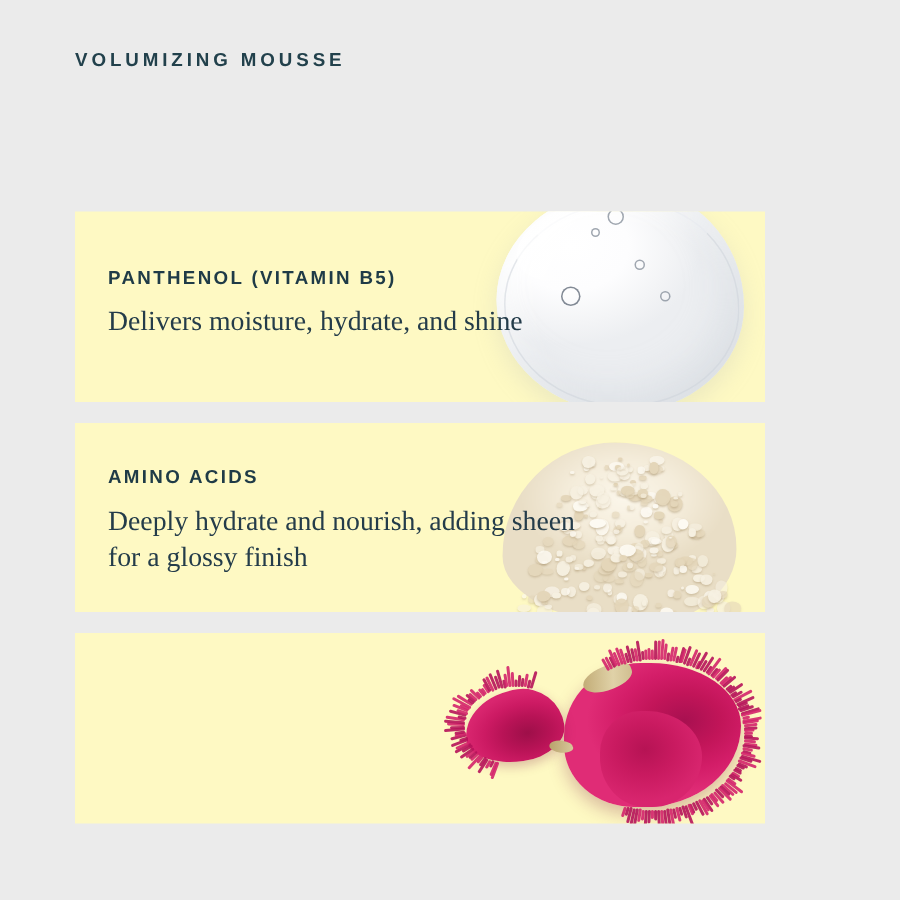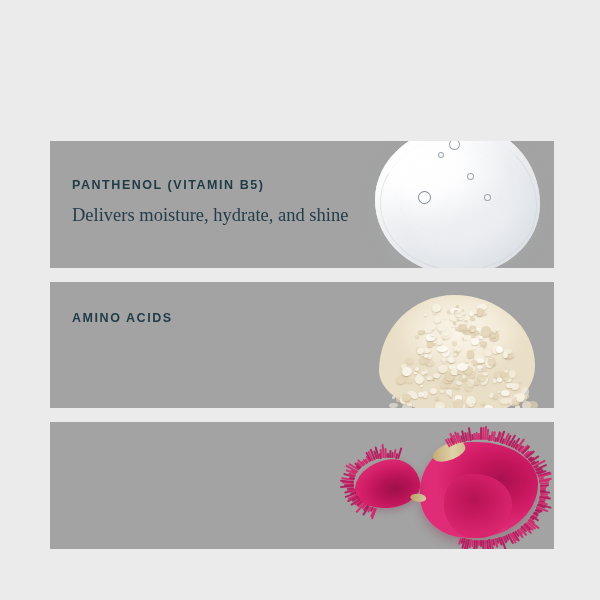--- a/index.html
+++ b/index.html
@@ -44,22 +44,22 @@
     color: #1f4551;
     letter-spacing: -0.3px;
     line-height: 1.05;
     margin: 11px 0 0 -2px;
   }
 
   
   .card {
     position: absolute;
     left: 50px;
-    width: 504px;
-    background: #a3a3a3;
+    width: 460px;
+    background: #fef9c3;
     overflow: hidden;
   }
   #card-1 { top: 141px; height: 127px; }
   #card-2 { top: 282px; height: 126px; }
   #card-3 { top: 422px; height: 127px; }
 
   .card-text {
     position: absolute;
     left: 22px;
     z-index: 3;
@@ -250,20 +250,21 @@
     transform-origin: 50% 0%;
     opacity: 0.9;
   }
 </style>
 </head>
 <body>
 
 <div class="poster">
 
   <div class="header">
+    <p class="eyebrow">VOLUMIZING MOUSSE</p>
   </div>
 
   <div class="card" id="card-1">
     <div class="art">
       <div class="gel-wrap">
         <div class="gel-blob"></div>
         <div class="gel-rim"></div>
         <div class="gel-sheen"></div>
         <span class="bub b1"></span>
 
@@ -498,20 +499,21 @@
           <span class="grain d" style="left: 48.8705%; top: 28.6483%; width: 3.02436px; height: 2.91361px; opacity: 0.7;"></span>
           <span class="grain l" style="left: 61.4682%; top: 57.4784%; width: 5.59863px; height: 4.00117px; opacity: 0.68;"></span>
           <span class="grain" style="left: 57.7898%; top: 30.199%; width: 3.73732px; height: 2.61423px; opacity: 0.63;"></span>
           <span class="grain l" style="left: 56.6588%; top: 16.0122%; width: 5.51588px; height: 4.8325px; opacity: 0.7;"></span>
           <span class="grain l" style="left: 72.5285%; top: 67.0247%; width: 4.94829px; height: 4.39993px; opacity: 0.82;"></span>
           <span class="grain" style="left: 34.6573%; top: 32.998%; width: 4.96406px; height: 3.5076px; opacity: 0.68;"></span>
         </div>
     </div>
     <div class="card-text">
       <p class="ing-name">AMINO ACIDS</p>
+      <p class="ing-desc">Deeply hydrate and nourish, adding sheen for a glossy finish</p>
     </div>
   </div>
 
   <div class="card" id="card-3">
     <div class="art">
       <div class="flower-wrap" id="flower-host">
         <div class="petal-big"></div>
         <div class="petal-fan"></div>
         <div class="stem"></div>
         <div class="petal-small"></div>

